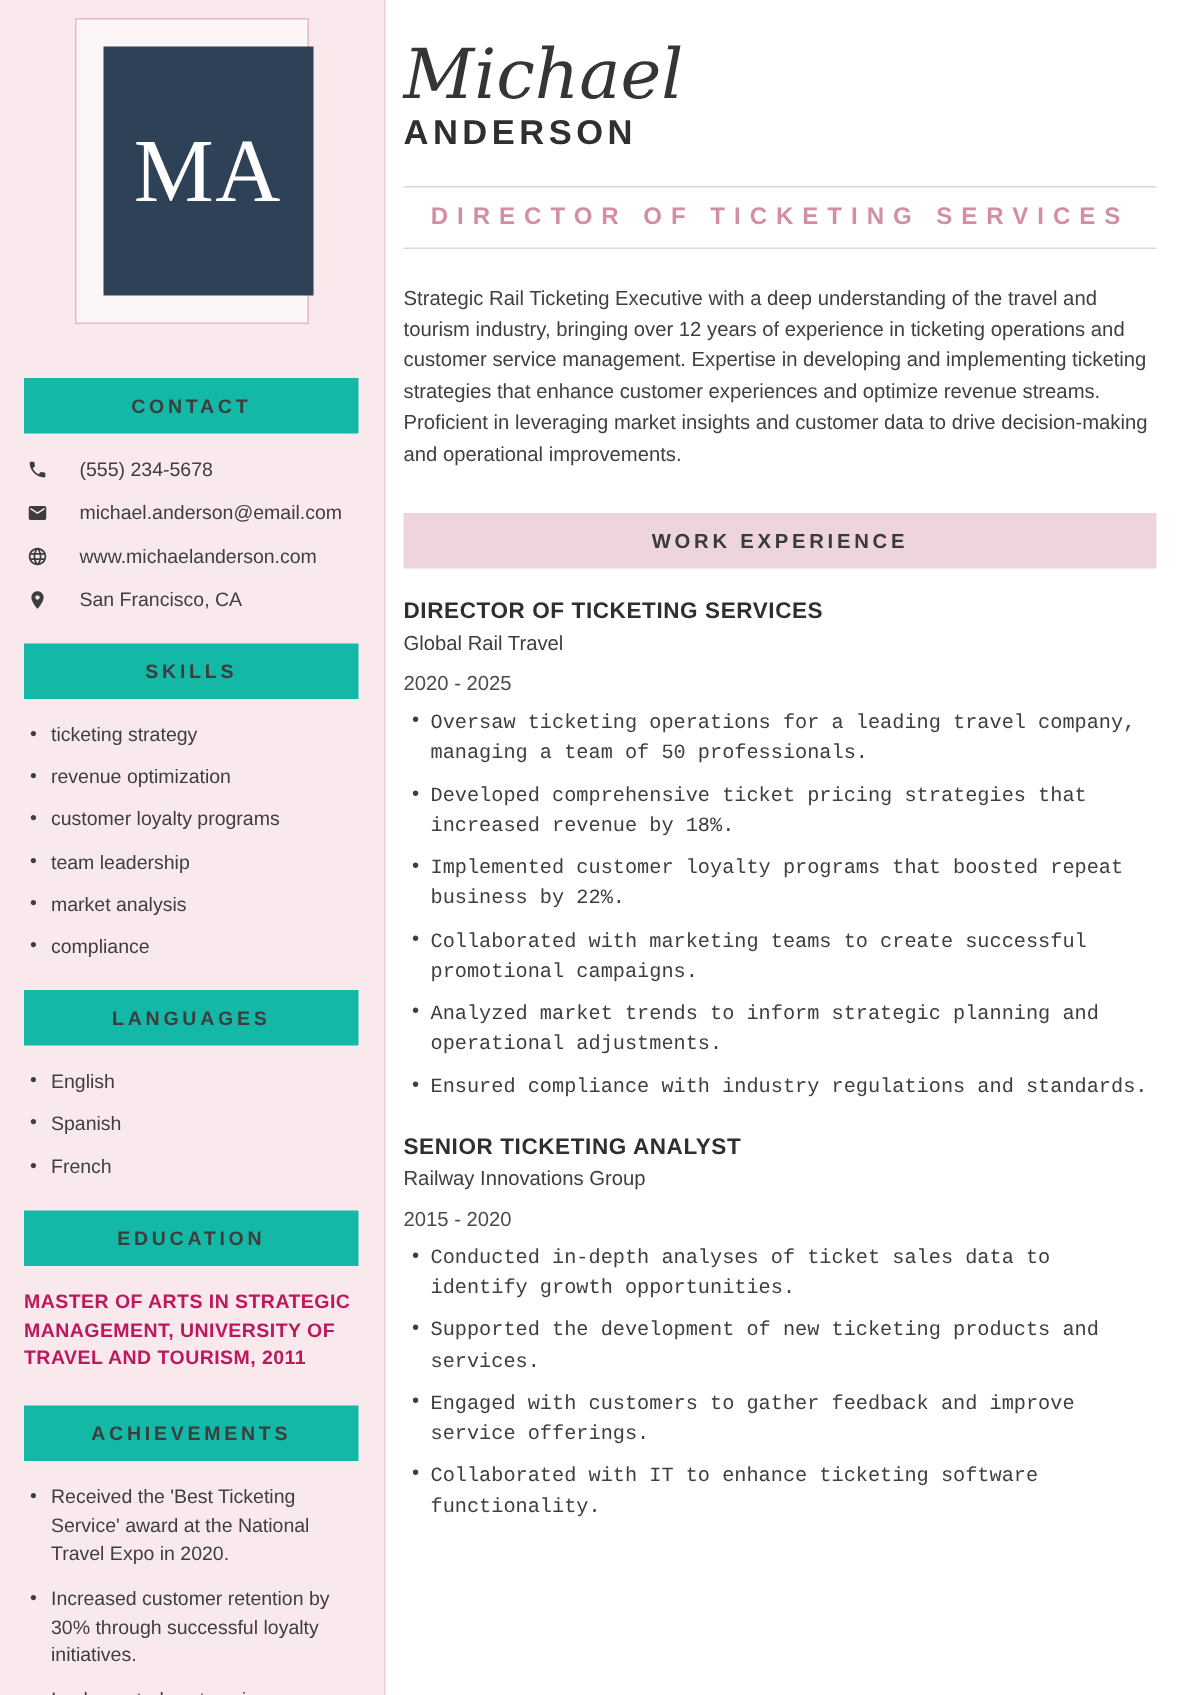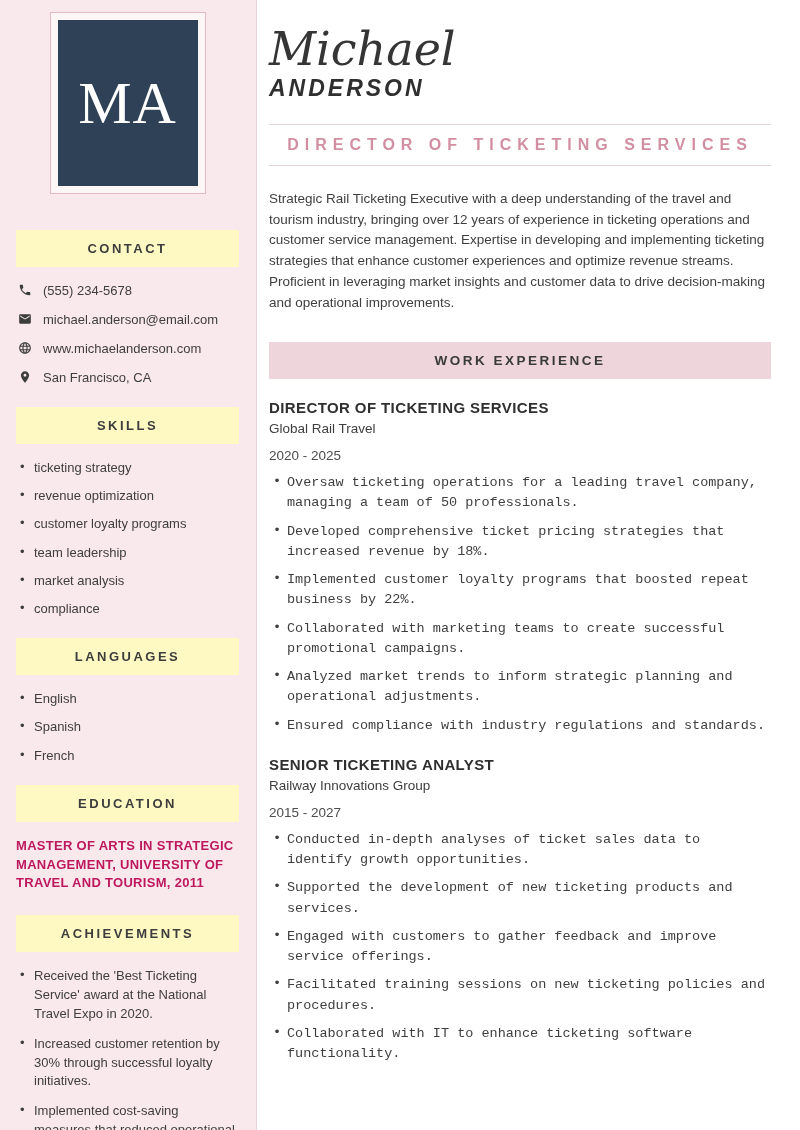--- a/index.html
+++ b/index.html
@@ -17,39 +17,39 @@
   .sidebar {
     width: 257px; min-width: 257px; height: 100%;
     background: #f9e8ec;
     border-right: 1px solid #e6d2d8;
     padding: 12px 17px 0 16px;
   }
   .monogram-frame {
     width: 156px; margin: 0 auto 36px auto;
     background: #fdf6f7;
     border: 1px solid #e3b9c4;
-    padding: 7px;
+    padding: 18px;
   }
   .monogram-box {
     width: 140px; height: 166px;
     background: #2e4156;
     color: #ffffff;
     display: flex; align-items: center; justify-content: center;
     font-family: "Liberation Serif", serif;
     font-size: 60px; letter-spacing: 1px; font-weight: 400;
   }
   .side-band {
-    background: #fef9c3;
+    background: #14b8a6;
     text-align: center;
     font-size: 13px; font-weight: bold; letter-spacing: 2.5px;
     color: #3d3d3d;
     padding: 11px 2px;
   }
   .contact-list { margin: 16px 0 22px 2px; }
-  .contact-row { display: flex; gap: 11px; margin-bottom: 14px; }
+  .contact-row { display: flex; align-items: center; gap: 21px; margin-bottom: 14px; }
   .contact-row svg { width: 14px; height: 14px; fill: #3d3d3d; flex: 0 0 14px; }
   .contact-text { font-size: 13px; color: #3e3e3e; }
 
   .side-list { list-style: none; margin: 15px 0 20px 4px; }
   .side-list li {
     font-size: 13px; color: #3e3e3e;
     padding-left: 14px; position: relative;
     margin-bottom: 10px; line-height: 1.4;
   }
   .side-list li::before {
@@ -75,21 +75,21 @@
   .main {
     flex: 1; padding: 24px 29px 0 12px;
   }
   .first-name {
     font-family: "DejaVu Serif", serif;
     font-style: italic; font-weight: 400;
     font-size: 46px; color: #353535; line-height: 1.1;
   }
   .last-name {
     font-size: 23px; font-weight: bold; letter-spacing: 3px;
-    color: #2f2f2f; margin-top: 0px; font-style: italic;
+    color: #2f2f2f; margin-top: 0px;
   }
   .rule { border: none; border-top: 1px solid #e3d4d8; margin: 0; }
   .title-rule-top { margin-top: 22px; }
   .job-title-line {
     text-align: center;
     color: #d38fa2;
     font-size: 16px; font-weight: bold; letter-spacing: 6px;
     padding: 11px 0;
   }
   .summary {
@@ -210,24 +210,23 @@
         <li>Implemented customer loyalty programs that boosted repeat business by 22%.</li>
         <li>Collaborated with marketing teams to create successful promotional campaigns.</li>
         <li>Analyzed market trends to inform strategic planning and operational adjustments.</li>
         <li>Ensured compliance with industry regulations and standards.</li>
       </ul>
     </section>
 
     <section class="job">
       <div class="job-role">SENIOR TICKETING ANALYST</div>
       <div class="job-company">Railway Innovations Group</div>
-      <div class="job-dates">2015 - 2027</div>
+      <div class="job-dates">2015 - 2020</div>
       <ul class="job-bullets">
         <li>Conducted in-depth analyses of ticket sales data to identify growth opportunities.</li>
         <li>Supported the development of new ticketing products and services.</li>
         <li>Engaged with customers to gather feedback and improve service offerings.</li>
-        <li>Facilitated training sessions on new ticketing policies and procedures.</li>
         <li>Collaborated with IT to enhance ticketing software functionality.</li>
       </ul>
     </section>
 
   </main>
 </div>
 
 </body></html>

